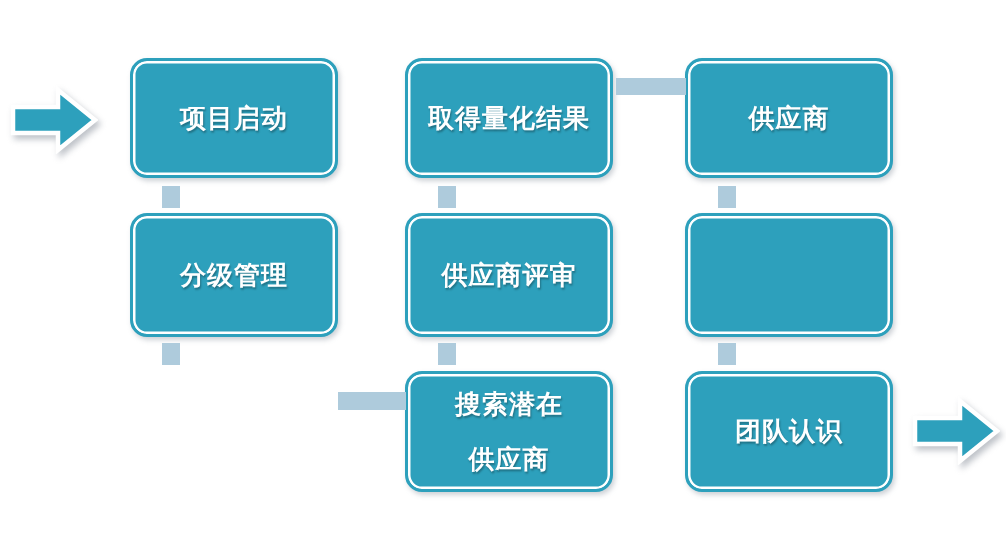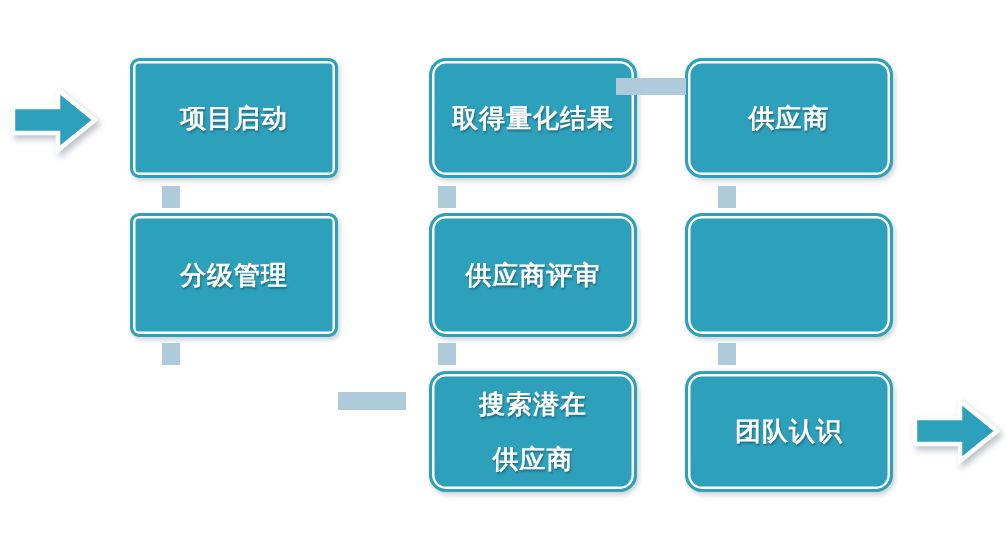--- a/index.html
+++ b/index.html
@@ -31,22 +31,22 @@
     align-items: center;
     justify-content: center;
     color: var(--text-color);
     font-size: 26px;
     font-weight: bold;
     letter-spacing: 1px;
     text-align: center;
     text-shadow: 1px 2px 2px rgba(0,0,0,0.30);
   }
   .box span { display: block; line-height: 55px; white-space: nowrap; }
-  .c1 { left: 130px; border-radius: 9px; }
-  .c2 { left: 429px; }
+  .c1 { left: 130px; }
+  .c2 { left: 405px; }
   .c3 { left: 685px; }
   .r1 { top: 58px;  height: 120px; }
   .r2 { top: 213px; height: 124px; }
   .r3 { top: 371px; height: 121px; }
   .vconn {
     position: absolute;
     width: 18px;
     height: 22px;
     background: var(--connector-fill);
   }

